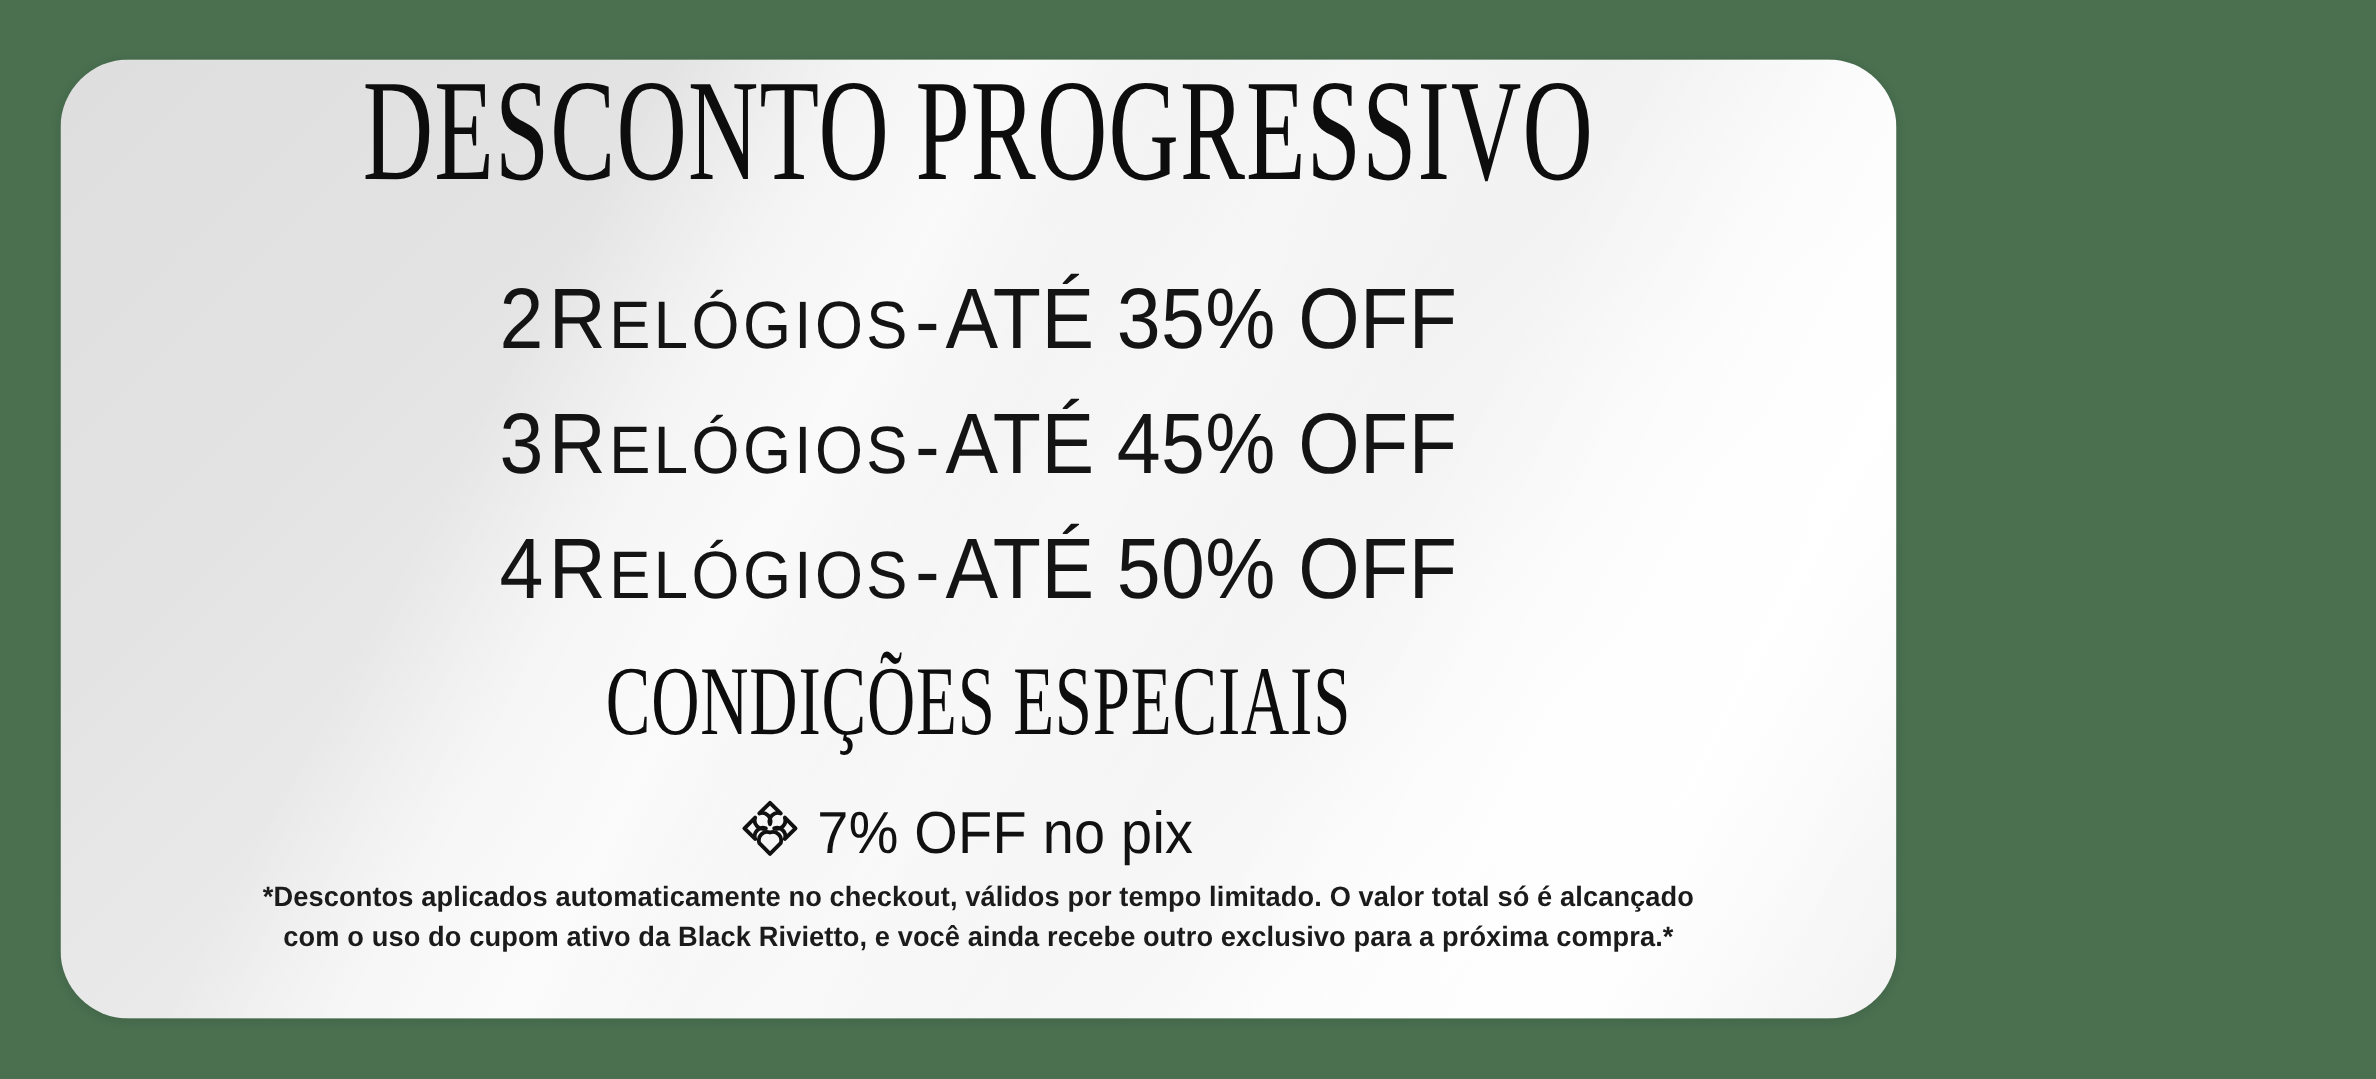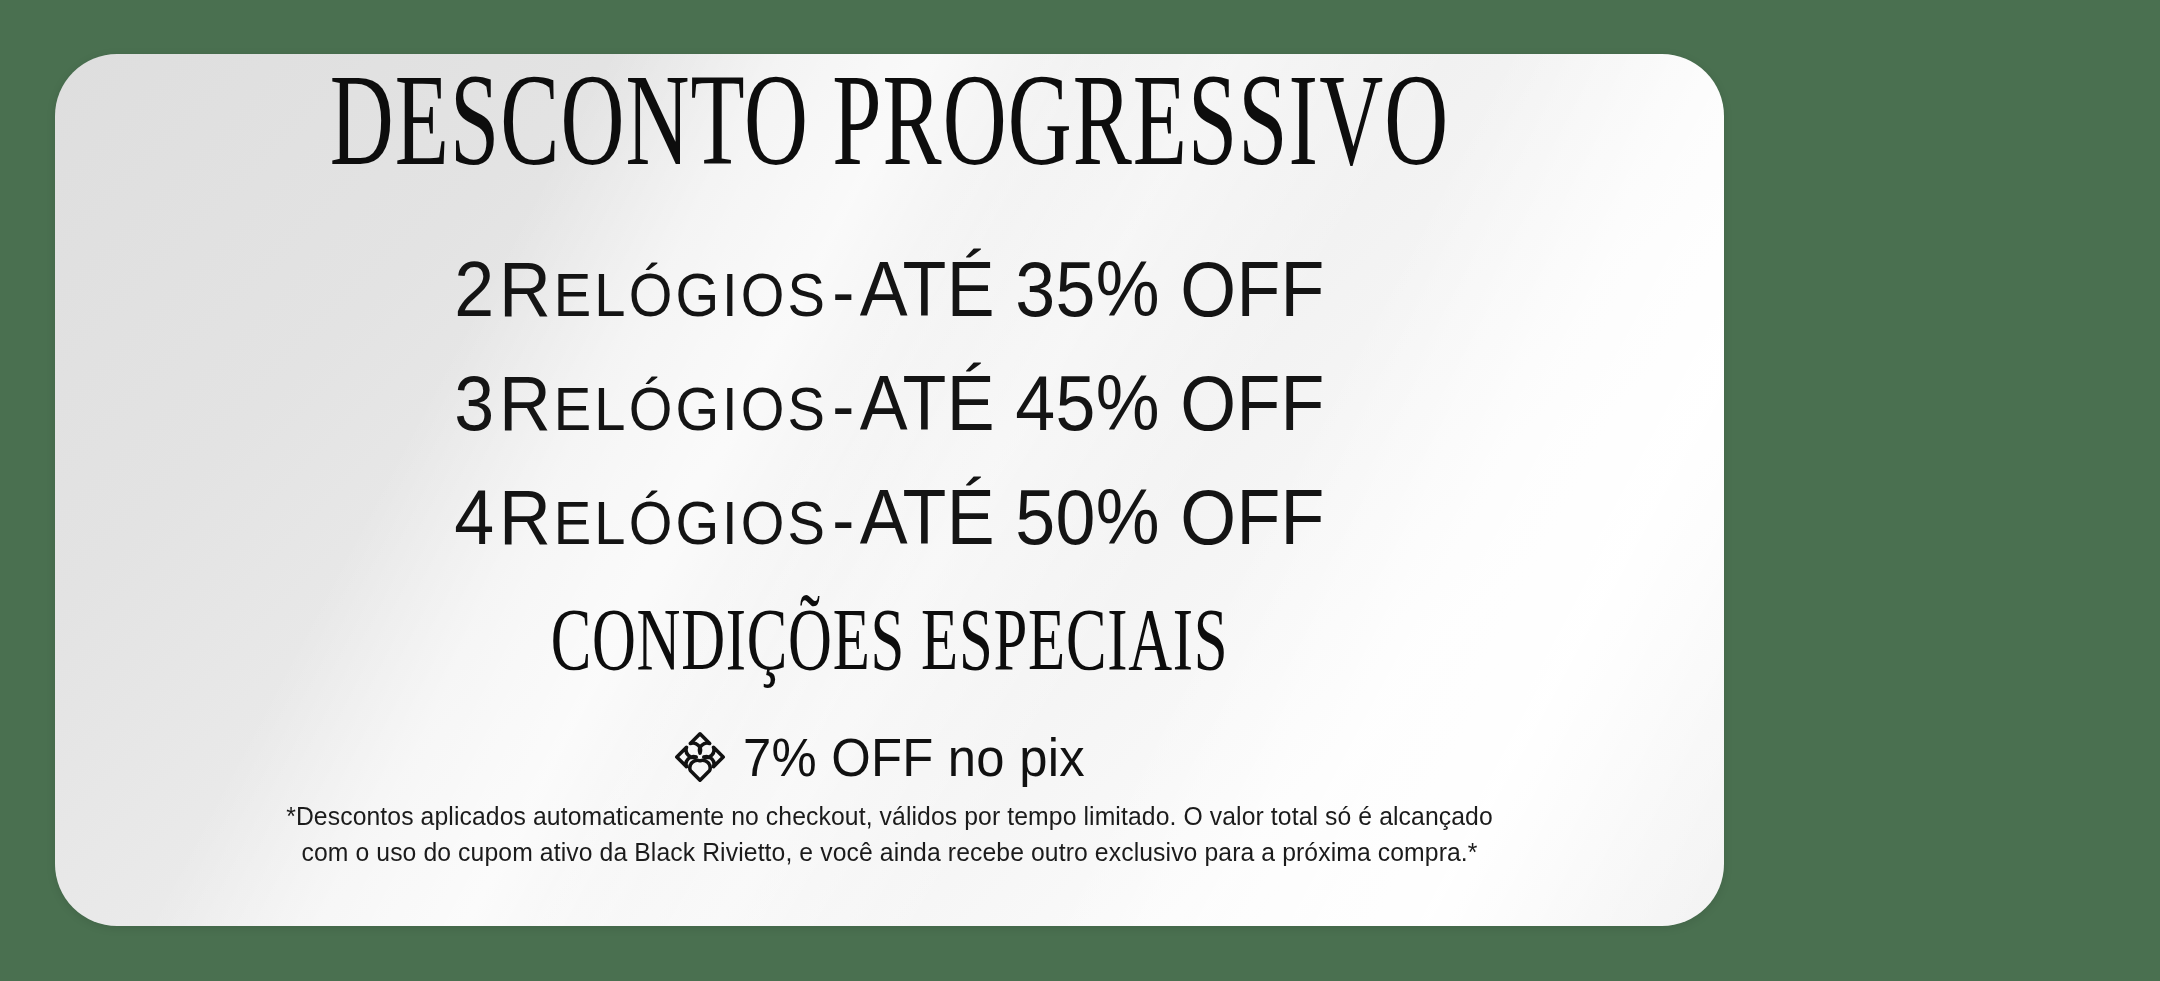--- a/index.html
+++ b/index.html
@@ -153,21 +153,21 @@
     left: 0;
     right: 0;
     top: 672px;
     display: flex;
     justify-content: center;
     align-items: center;
     gap: 58px;
   }
   .pay-item {
     display: flex;
-    align-items: flex-end;
+    align-items: flex-start;
     gap: 16px;
   }
   .pay-label {
     font-family: "Liberation Sans", sans-serif;
     font-size: 54px;
     font-weight: 400;
     color: #111;
     letter-spacing: 0.005em;
     white-space: nowrap;
     transform: scaleX(0.94);
@@ -179,21 +179,21 @@
   #fine-print {
     position: absolute;
     left: 0;
     right: 0;
     top: 744px;
     text-align: center;
     font-family: "Liberation Sans", sans-serif;
     color: #1b1b1b;
     font-size: 25.5px;
     line-height: 1.42;
-    font-weight: 400;
+    font-weight: 700;
     letter-spacing: 0.004em;
   }
   #fine-print .fp-line {
     display: block;
     transform: scaleX(0.97);
   }
 </style>
 </head>
 <body>
 

